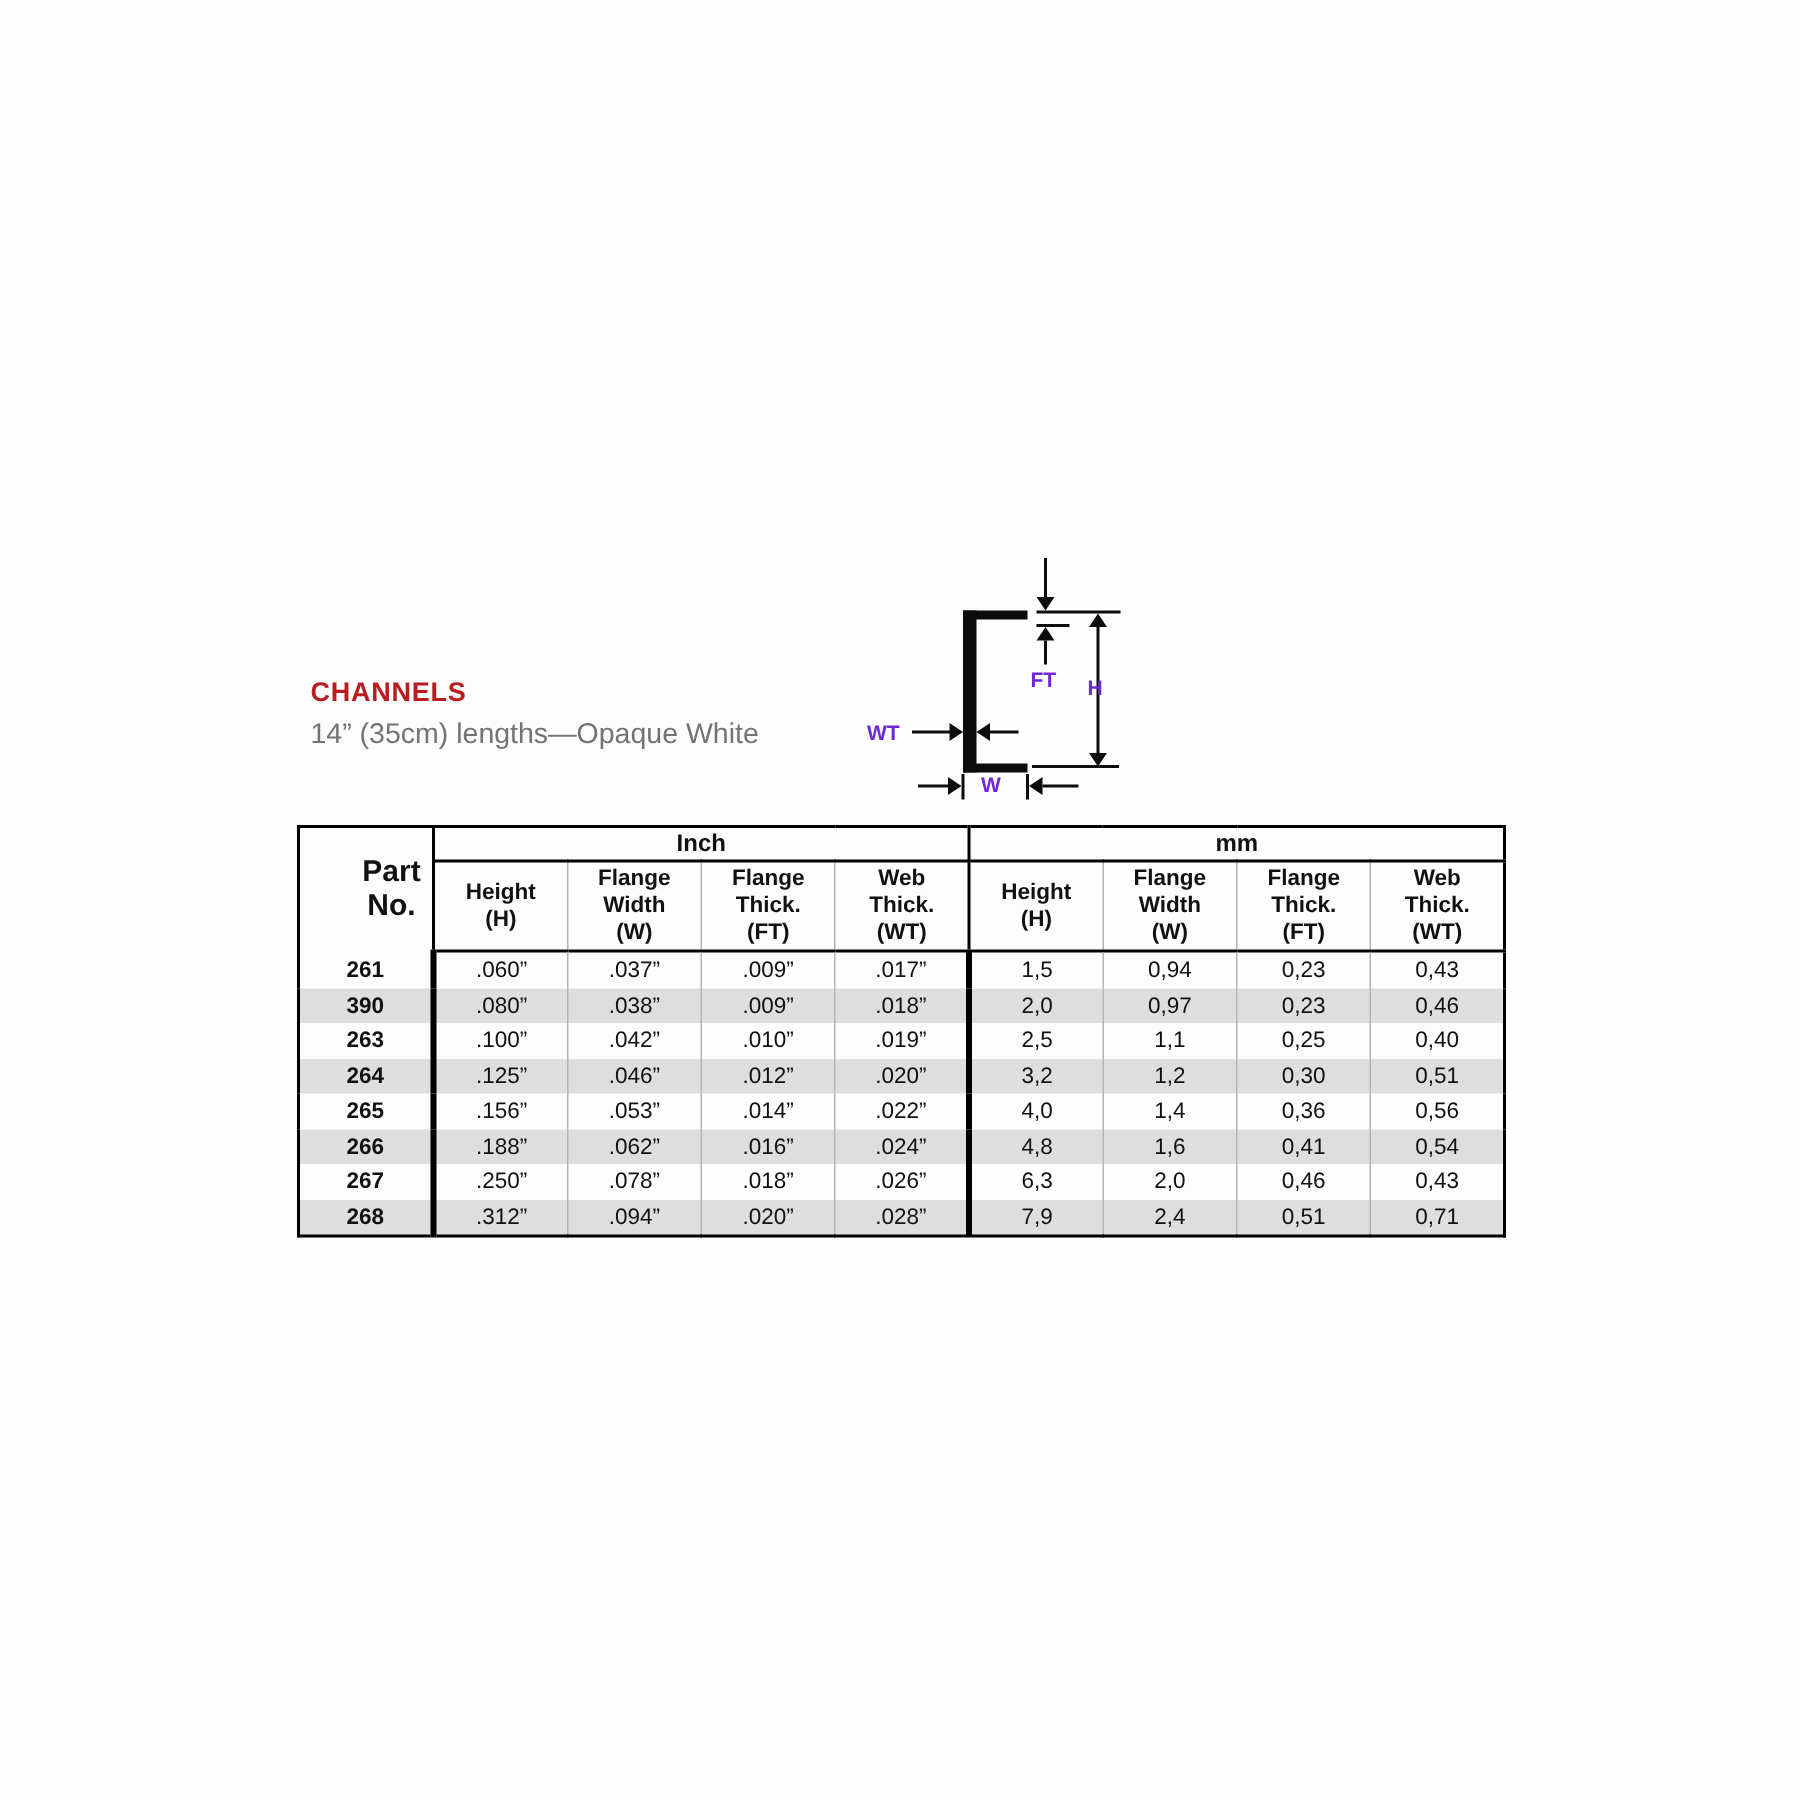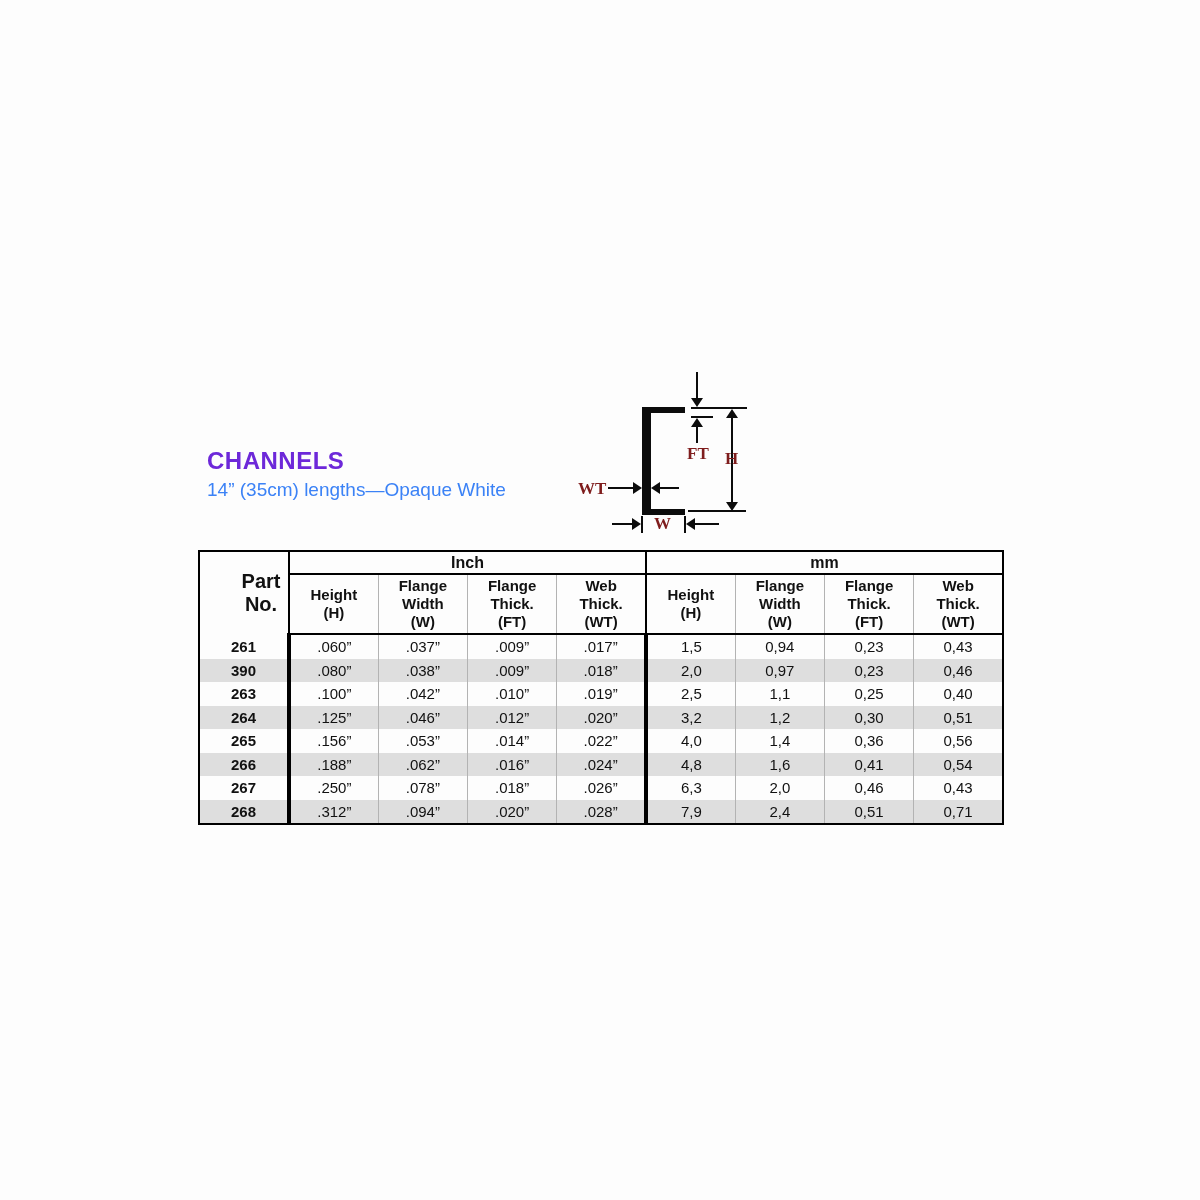--- a/index.html
+++ b/index.html
@@ -3,27 +3,27 @@
 <meta charset="utf-8">
 <style>
   html,body{margin:0;padding:0;}
   body{background:#e8e8e8;}
   #page{
     position:relative;width:1200px;height:1200px;background:#fdfdfd;
     font-family:"Liberation Sans",sans-serif;color:#111;overflow:hidden;
   }
   
   #title-block{position:absolute;left:207px;top:446px;}
-  #title-block h1{margin:0;font-size:24px;line-height:30px;font-weight:bold;letter-spacing:0.5px;color:#6d28d9;}
-  #title-block .subtitle{margin:2px 0 0 0;font-size:19px;line-height:24px;color:#3b82f6;}
+  #title-block h1{margin:0;font-size:18px;line-height:30px;font-weight:bold;letter-spacing:0.5px;color:#b91c1c;}
+  #title-block .subtitle{margin:2px 0 0 0;font-size:19px;line-height:24px;color:#737373;}
   
   #diagram{position:absolute;left:560px;top:360px;width:200px;height:185px;}
   #diagram .blk{position:absolute;background:#0c0c0c;}
   #diagram .ln{position:absolute;background:#0c0c0c;}
-  #diagram .lbl{position:absolute;font-weight:bold;font-size:17px;color:#7f1d1d;line-height:17px;font-family:Liberation Serif, serif;}
+  #diagram .lbl{position:absolute;font-weight:bold;font-size:14px;color:#6d28d9;line-height:17px;}
   .tri{position:absolute;width:0;height:0;}
   .tri-down{border-left:6px solid transparent;border-right:6px solid transparent;border-top:9px solid #0c0c0c;}
   .tri-up{border-left:6px solid transparent;border-right:6px solid transparent;border-bottom:9px solid #0c0c0c;}
   .tri-right{border-top:6px solid transparent;border-bottom:6px solid transparent;border-left:9px solid #0c0c0c;}
   .tri-left{border-top:6px solid transparent;border-bottom:6px solid transparent;border-right:9px solid #0c0c0c;}
   
   #spec-table{
     position:absolute;left:198px;top:550px;width:806px;
     border-collapse:collapse;table-layout:fixed;
     font-family:"Liberation Sans",sans-serif;color:#111;

